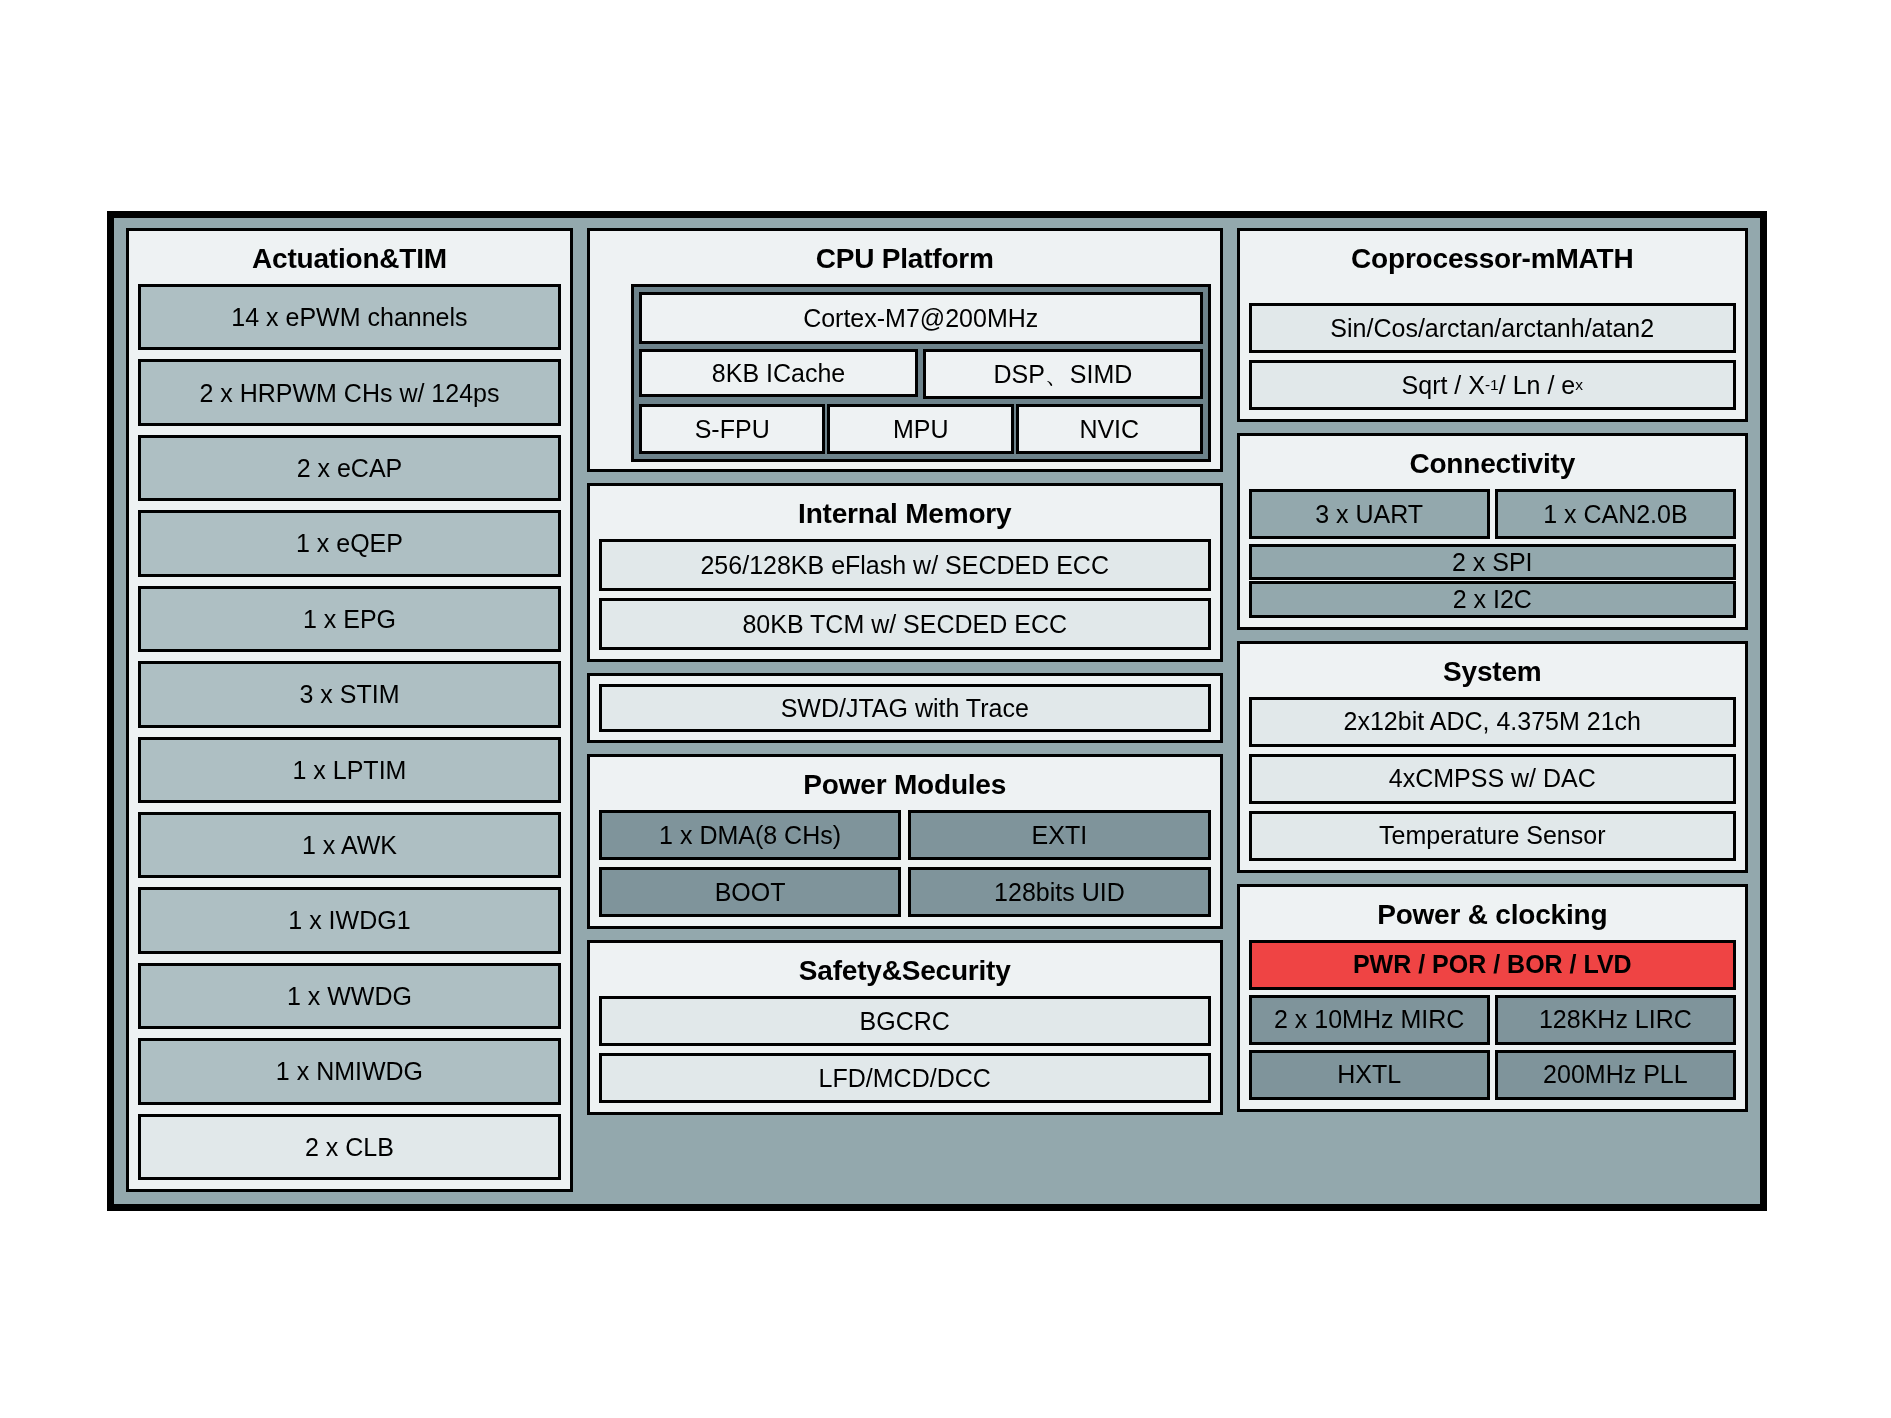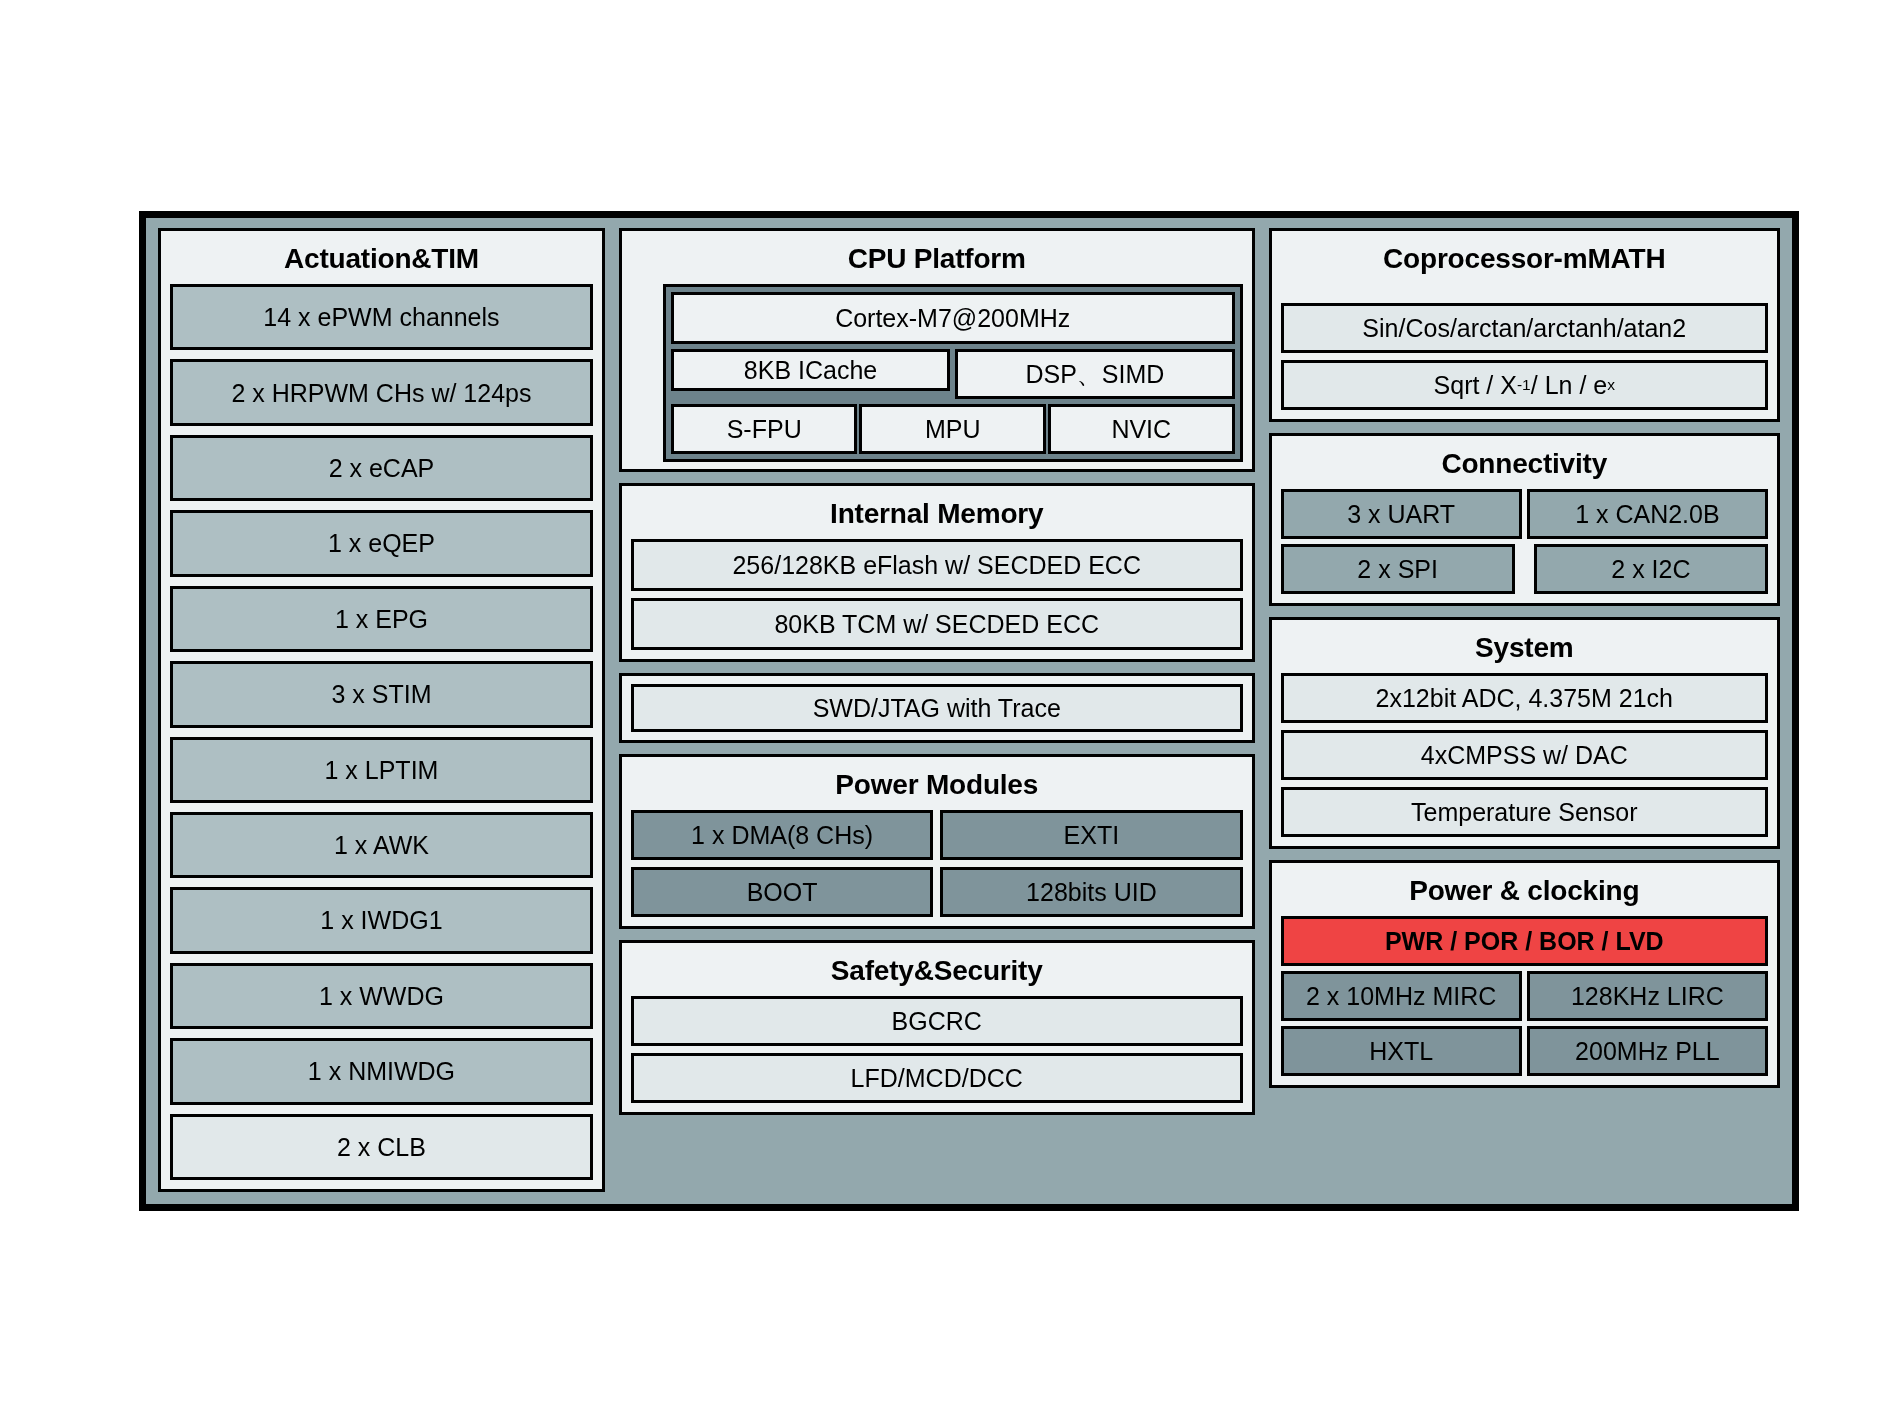--- a/index.html
+++ b/index.html
@@ -11,21 +11,21 @@
     width: 1891px;
     height: 1418px;
     font-family: "Liberation Sans", sans-serif;
     position: relative;
     overflow: hidden;
   }
 
   
   #chip-frame {
     position: absolute;
-    left: 139px;
+    left: 107px;
     top: 211px;
     width: 1660px;
     height: 1000px;
     background: #93a8ad;
     border: 7px solid #000000;
     box-sizing: border-box;
     display: flex;
     flex-direction: row;
     padding: 10px 12px 12px 12px;
     gap: 14px;
@@ -145,21 +145,21 @@
     </div>
   </div>
 
   <div class="column" id="col-center">
 
     <div class="group" style="padding-bottom:7px;">
       <div class="group-title">CPU Platform</div>
       <div class="cpu-inner">
         <div class="cell" style="height:52px;">Cortex-M7@200MHz</div>
         <div class="row2">
-          <div class="cell" style="height:42px;">8KB ICache</div>
+          <div class="cell" style="height:48px;">8KB ICache</div>
           <div class="cell" style="height:50px;">DSP、SIMD</div>
         </div>
         <div class="row3">
           <div class="cell" style="height:50px;">S-FPU</div>
           <div class="cell" style="height:50px;">MPU</div>
           <div class="cell" style="height:50px;">NVIC</div>
         </div>
       </div>
     </div>
 
@@ -214,21 +214,21 @@
       </div>
     </div>
 
     <div class="group">
       <div class="group-title">Connectivity</div>
       <div class="stack" style="gap:5px;">
         <div class="pair" style="gap:5px;">
           <div class="cell tone-c" style="height:50px;">3 x UART</div>
           <div class="cell tone-c" style="height:50px;">1 x CAN2.0B</div>
         </div>
-        <div class="pair" style="gap:19px;">
+        <div class="pair" style="gap:1px;flex-direction:column;">
           <div class="cell tone-c" style="height:50px;">2 x SPI</div>
           <div class="cell tone-c" style="height:50px;">2 x I2C</div>
         </div>
       </div>
     </div>
 
     <div class="group">
       <div class="group-title">System</div>
       <div class="stack">
         <div class="cell tone-b" style="height:50px;">2x12bit ADC, 4.375M 21ch</div>

